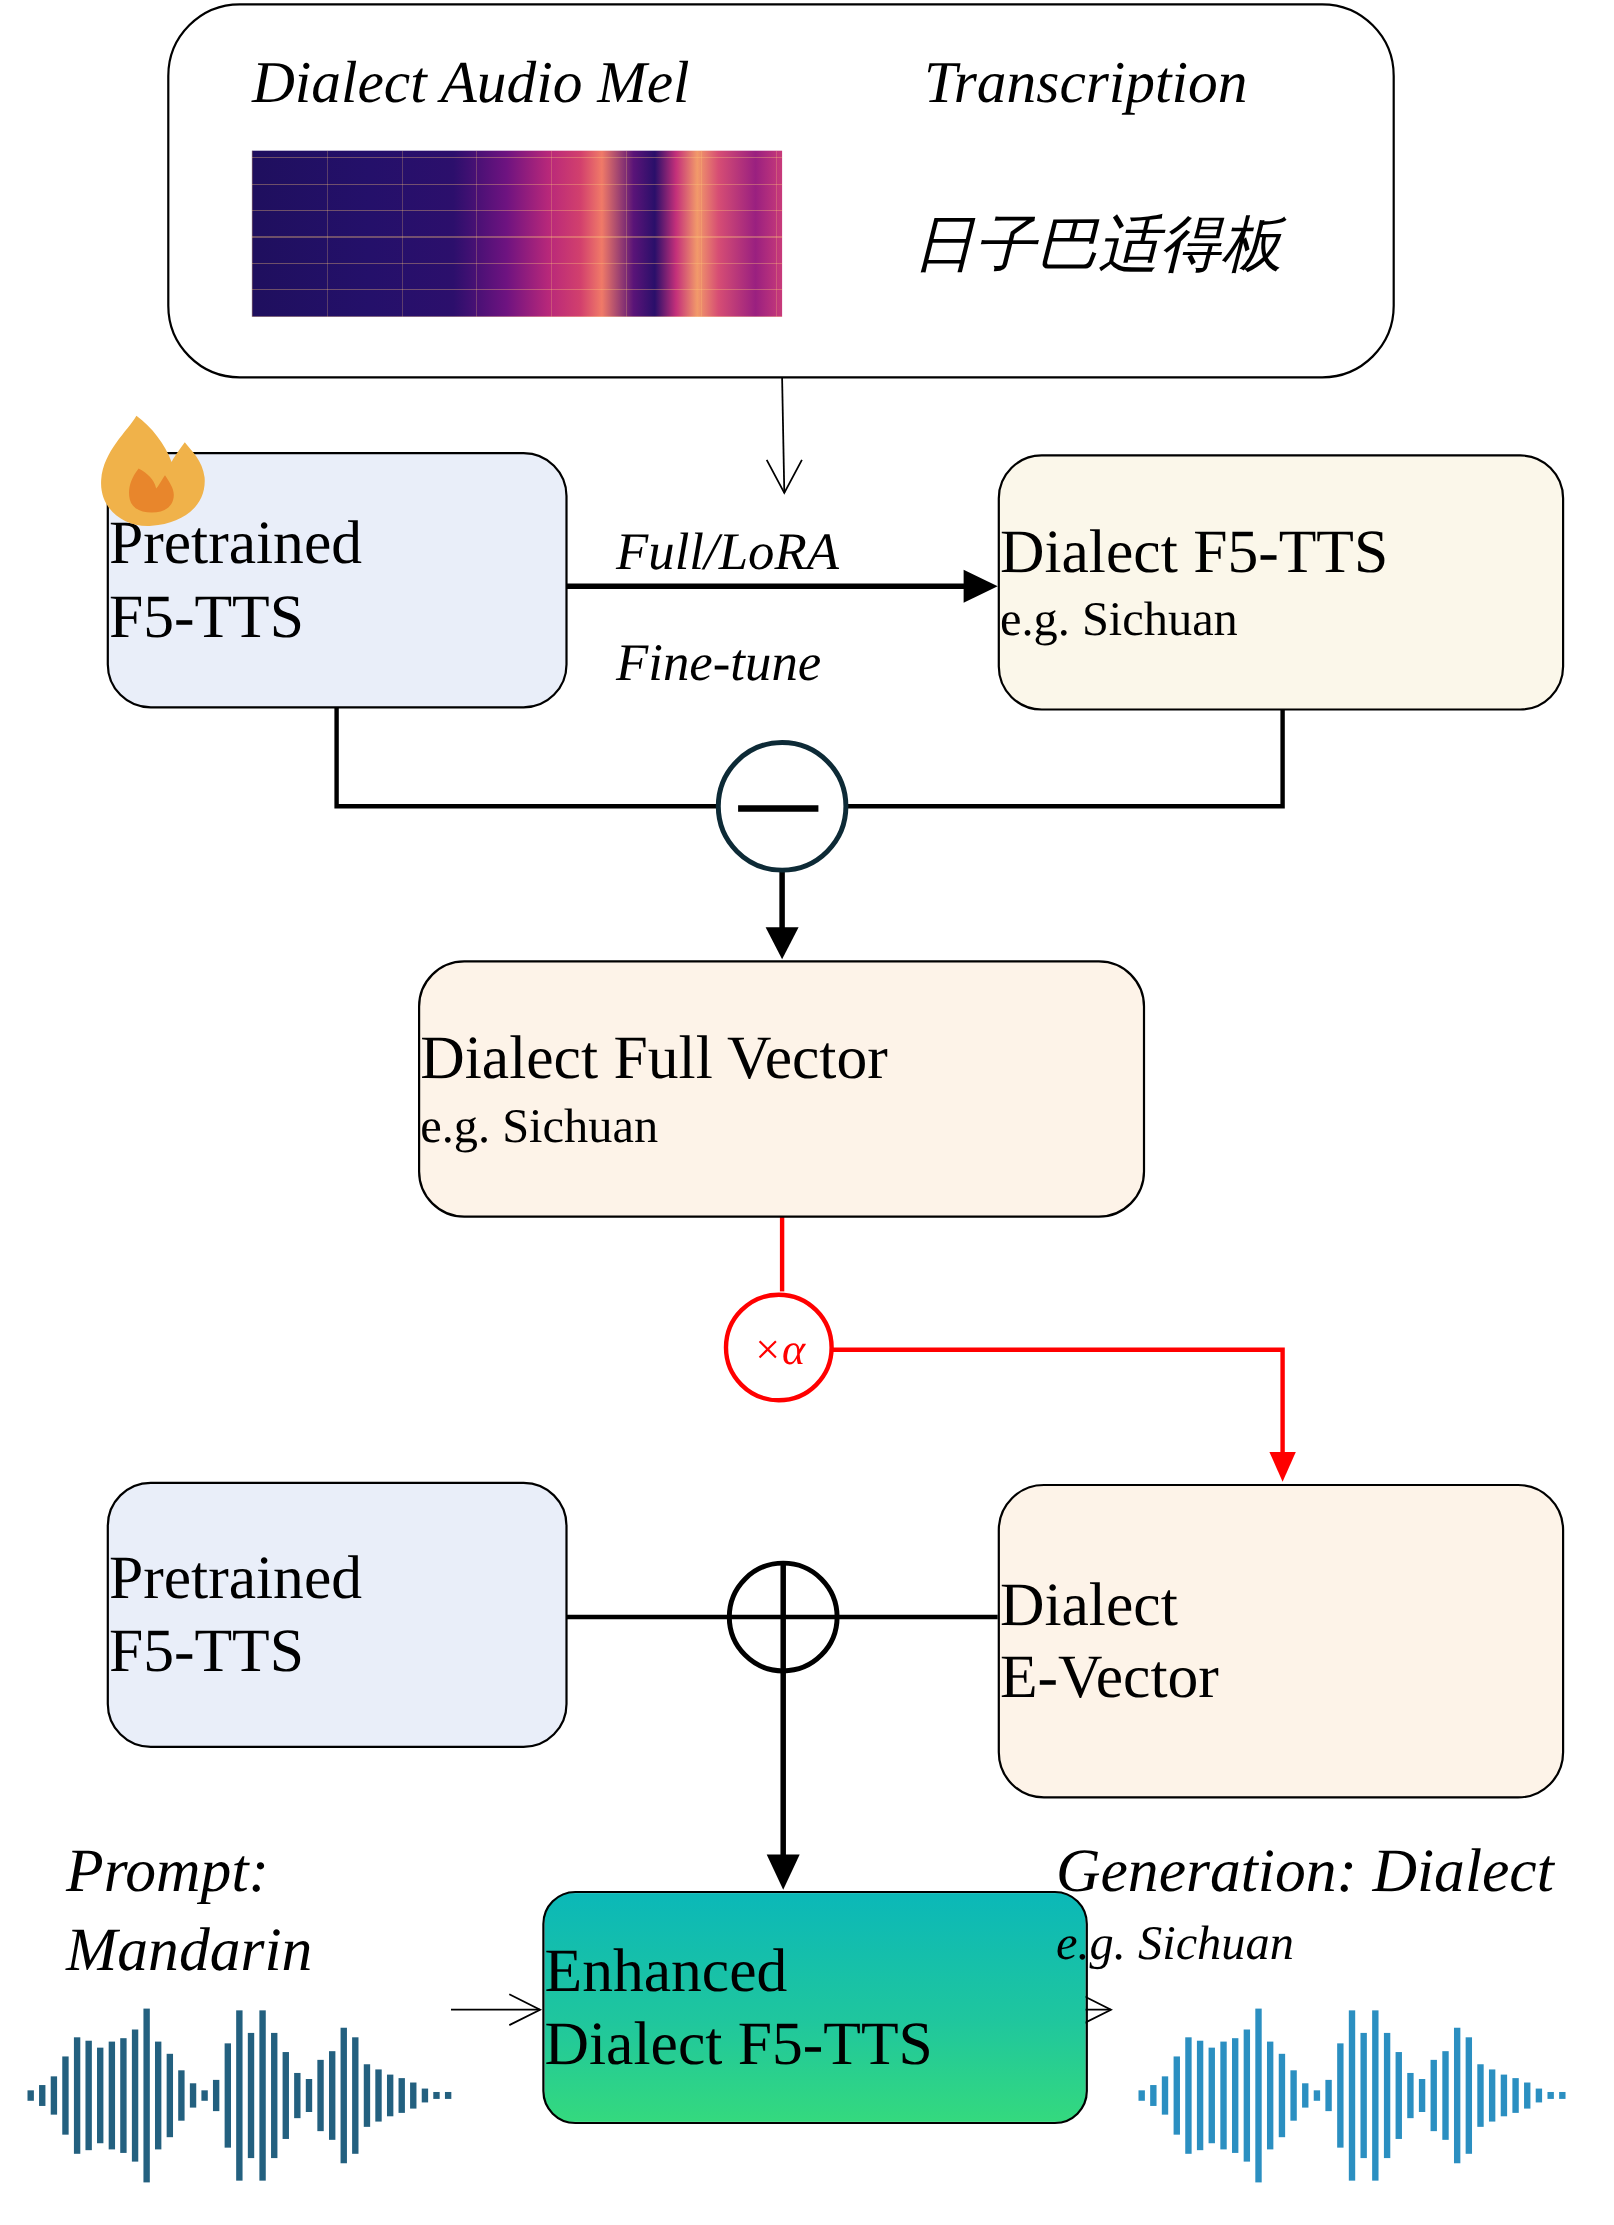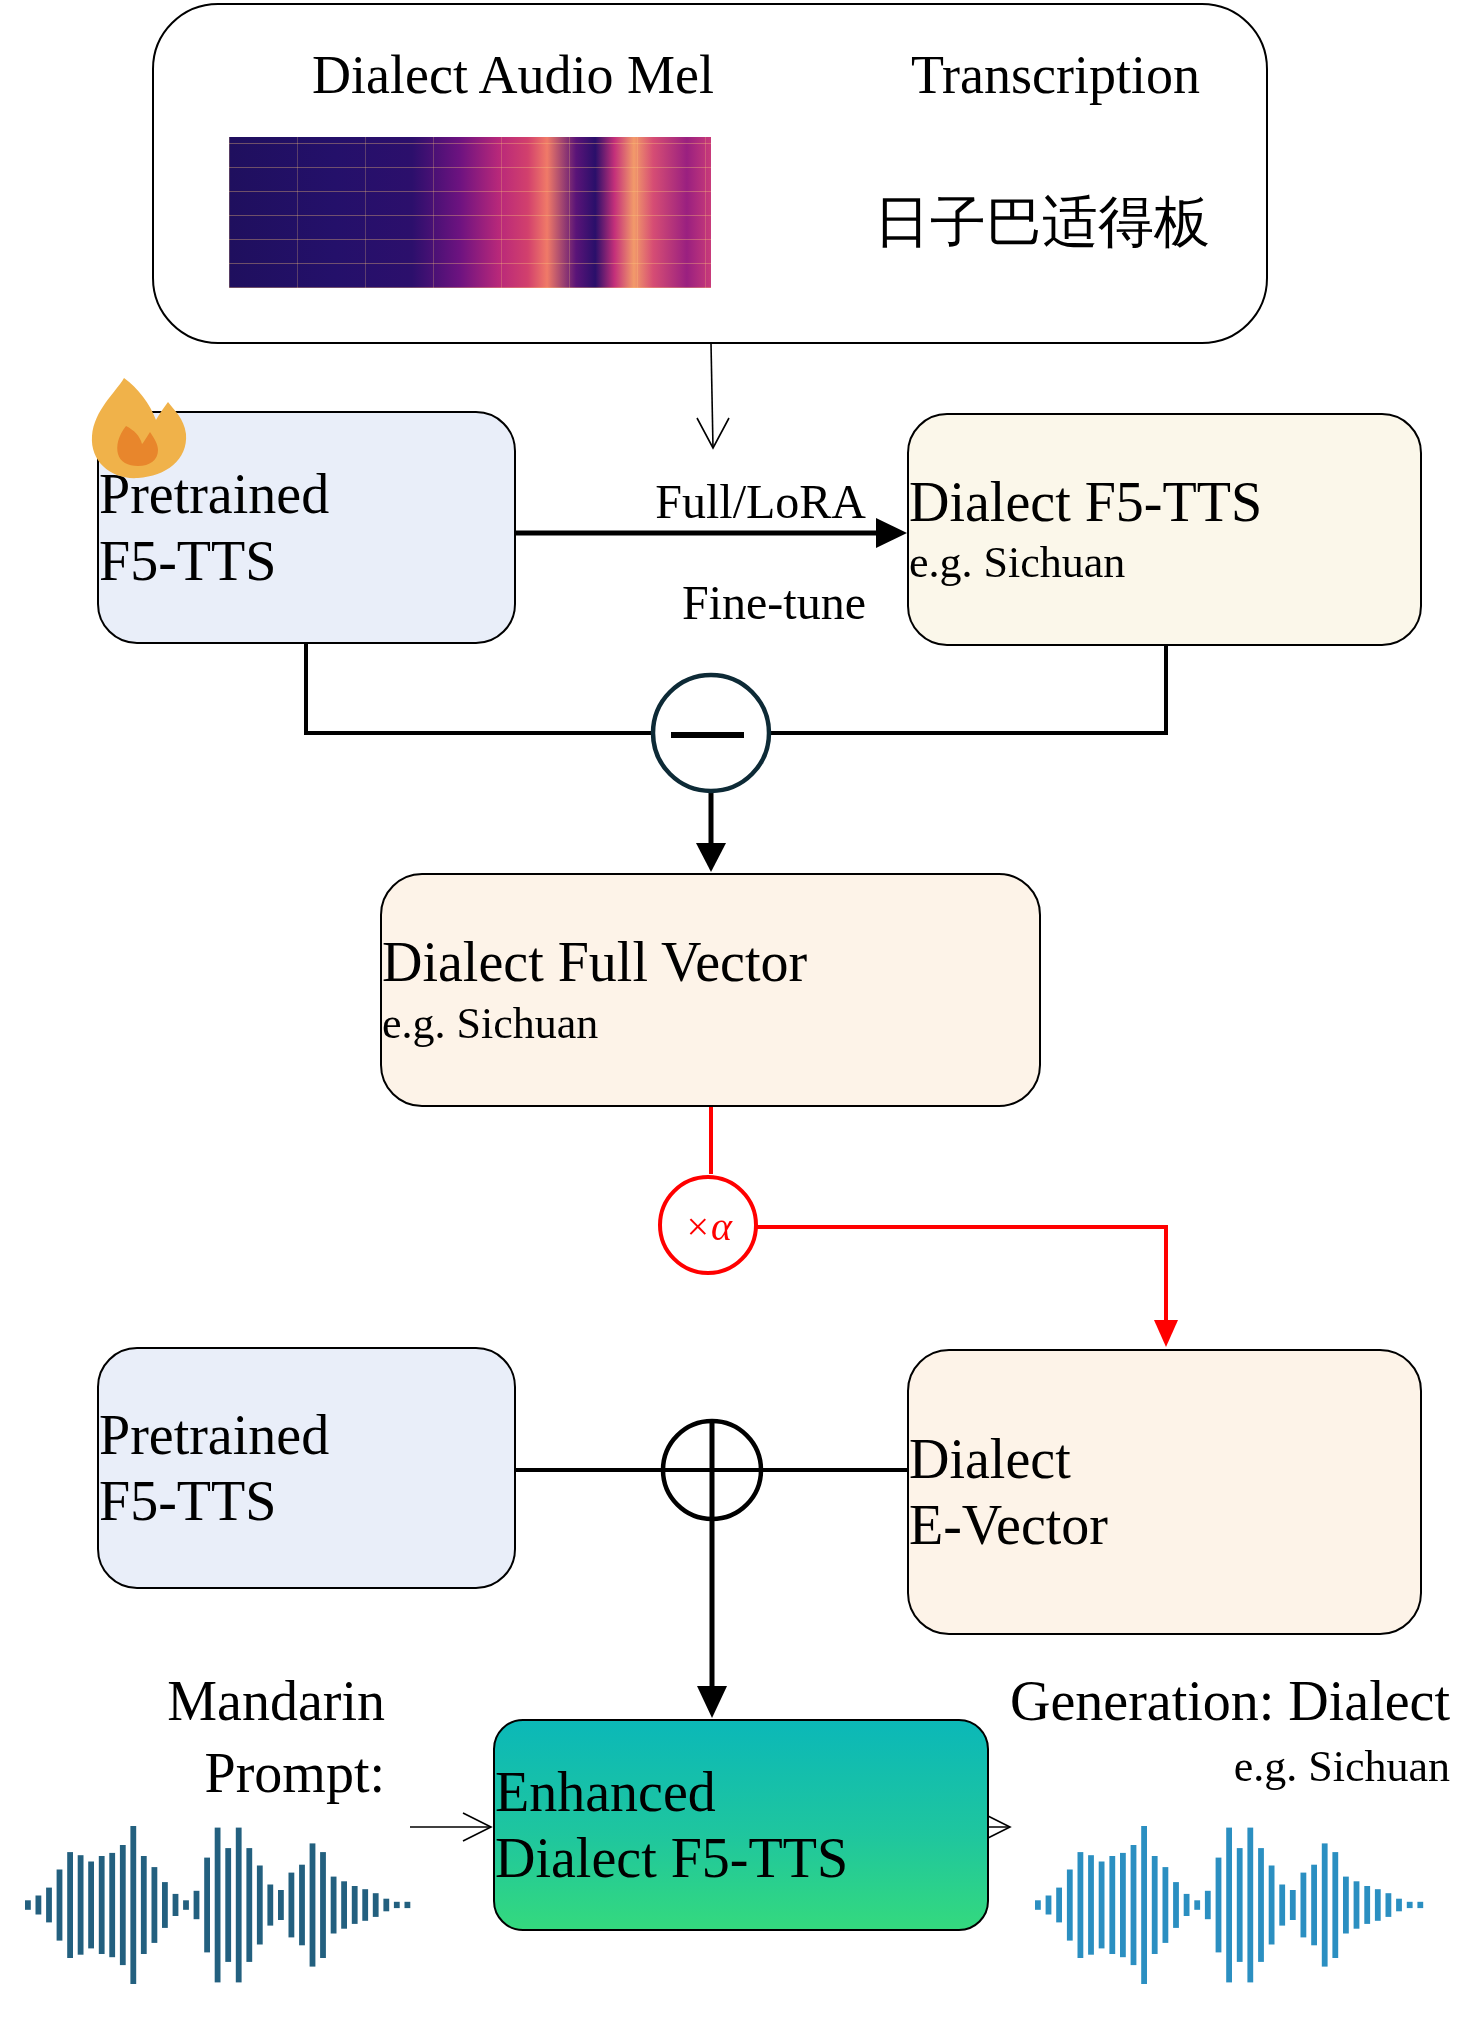--- a/index.html
+++ b/index.html
@@ -3,21 +3,21 @@
 <meta charset="utf-8">
 <style>
   html, body { margin:0; padding:0; background:#ffffff; }
   body { width:1467px; height:2023px; position:relative; overflow:hidden;
          font-family:"Liberation Serif","DejaVu Serif",serif; color:#000; }
   .abs { position:absolute; }
   .box { position:absolute; border:2.5px solid #000; box-sizing:border-box;
          display:flex; flex-direction:column; align-items:flex-start; justify-content:center; text-align:center; }
   .big { font-size:56px; line-height:1.18; }
   .small { font-size:44px; line-height:1.25; }
-  .lbl { position:absolute; text-align:right; white-space:nowrap; }
+  .lbl { position:absolute; text-align:left; white-space:nowrap;font-style:italic; }
   svg.overlay { position:absolute; left:0; top:0; }
 </style>
 </head>
 <body>
 
 <svg class="overlay" width="1467" height="2023">
   <defs>
     <marker id="ahBlack" markerWidth="10" markerHeight="10" refX="9" refY="5" orient="auto" markerUnits="userSpaceOnUse" viewBox="0 0 10 10">
       <path d="M0,0 L10,5 L0,10 z" fill="#000"></path>
     </marker>
@@ -198,20 +198,20 @@
   <span>E-Vector</span>
 </div>
 
 <div class="box big" style="left:493px; top:1719px; width:496px; height:212px; border-radius:30px;
             background:linear-gradient(180deg,#0bb8b8 0%,#1fc69e 55%,#34d97e 100%);">
   <span>Enhanced</span>
   <span>Dialect F5-TTS</span>
 </div>
 
 <div class="lbl big" style="left:60px; top:1665px; width:325px; line-height:72px;">
+  <div>Prompt:</div>
   <div>Mandarin</div>
-  <div>Prompt:</div>
 </div>
 
 <div class="lbl" style="left:960px; top:1665px; width:490px;">
   <div class="big" style="line-height:72px;">Generation: Dialect</div>
   <div class="small" style="line-height:60px;">e.g. Sichuan</div>
 </div>
 
 </body></html>

